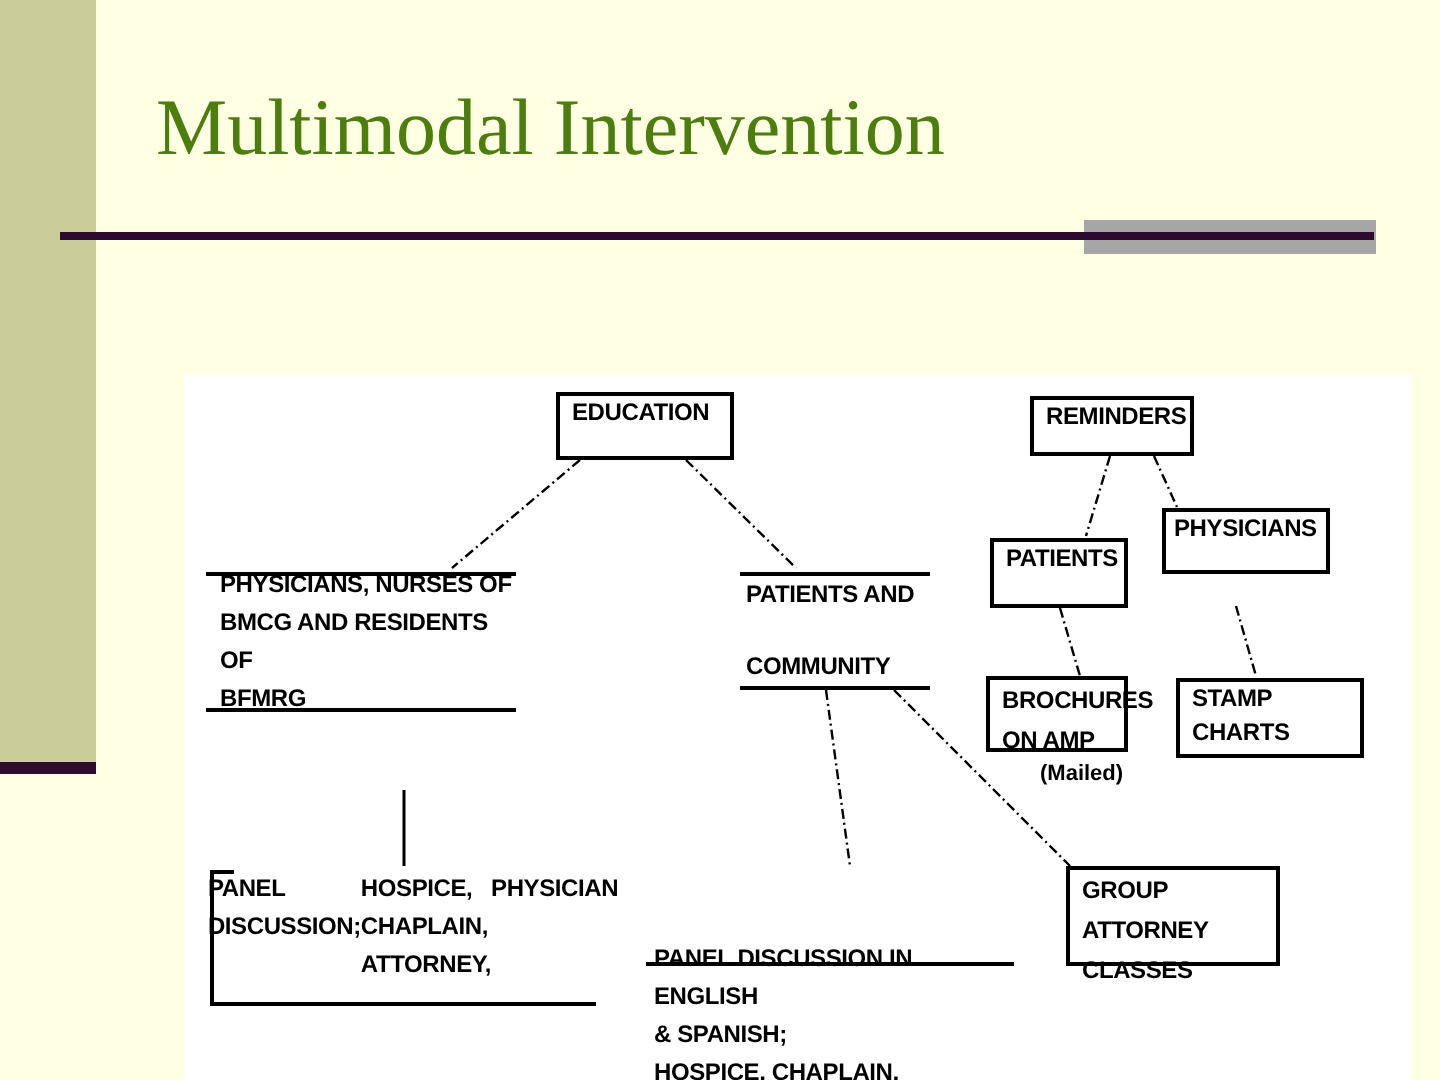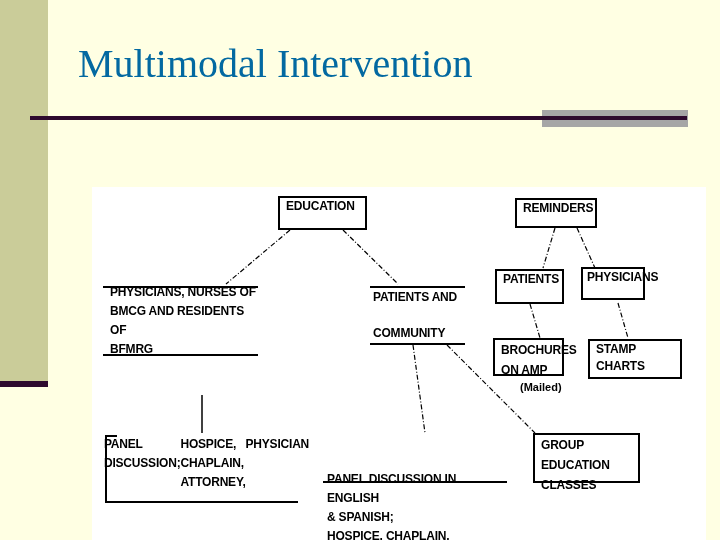--- a/index.html
+++ b/index.html
@@ -4,21 +4,21 @@
 <style>
   html,body{margin:0;padding:0;}
   body{width:720px;height:540px;position:relative;overflow:hidden;
        background:#FFFFE3;font-family:"Liberation Sans",sans-serif;}
   .abs{position:absolute;box-sizing:border-box;}
 
   
   .sidebar{left:0;top:0;width:48px;height:381px;background:#CACC99;}
   .sidebar-bar{left:0;top:381px;width:48px;height:6px;background:#2E0A2E;}
   .title{left:78px;top:40px;width:560px;font-family:"Liberation Serif",serif;
-         font-size:40px;color:#0369a1;white-space:nowrap;}
+         font-size:40px;color:#4d7c0f;white-space:nowrap;}
   .title-accent{left:542px;top:110px;width:146px;height:17px;background:#A6A6A6;z-index:1;}
   .title-rule{left:30px;top:116px;width:657px;height:4px;background:#2E0A2E;z-index:2;}
 
   
   .panel{left:92px;top:187px;width:614px;height:353px;background:#FFFFFF;}
   .panel *{box-sizing:border-box;}
   .dtext{font-weight:bold;font-size:12px;letter-spacing:-0.2px;color:#000;line-height:18px;}
   .dbox{position:absolute;border:2px solid #000;background:#fff;display:flex;
         flex-direction:column;justify-content:flex-start;padding-left:6px;line-height:17px;}
   .ruled{position:absolute;border-top:2px solid #000;border-bottom:2px solid #000;
@@ -71,21 +71,21 @@
 
   <div class="ruled dtext" style="left:278px;top:99px;width:95px;height:59px;padding-left:3px;justify-content:space-between;">
     <span>PATIENTS AND</span>
     <span>COMMUNITY</span>
   </div>
 
   <div class="dbox dtext" style="left:403px;top:82px;width:69px;height:35px;">
     <span>PATIENTS</span>
   </div>
 
-  <div class="dbox dtext" style="left:489px;top:80px;width:64px;height:33px;padding-left:4px;">
+  <div class="dbox dtext" style="left:489px;top:67px;width:84px;height:33px;padding-left:4px;">
     <span>PHYSICIANS</span>
   </div>
 
   <div class="dbox dtext" style="left:401px;top:151px;width:71px;height:38px;line-height:20px;">
     <span>BROCHURES</span>
     <span>ON AMP</span>
   </div>
 
   <div class="dbox dtext" style="left:496px;top:152px;width:94px;height:40px;">
     <span>STAMP CHARTS</span>
@@ -101,17 +101,17 @@
   </div>
 
   <div class="ruled dtext" style="left:231px;top:246px;width:184px;height:91px;padding-left:4px;margin-top:48px;">
     <span>PANEL DISCUSSION IN ENGLISH</span>
     <span>&amp; SPANISH;</span>
     <span>HOSPICE, CHAPLAIN, ATTORNEY,</span>
     <span>PHYSICIAN</span>
   </div>
 
   <div class="dbox dtext" style="left:441px;top:246px;width:107px;height:50px;line-height:20px;">
-    <span>GROUP EDUCATION</span>
+    <span>GROUP ATTORNEY</span>
     <span>CLASSES</span>
   </div>
 
 </div>
 
 </body></html>

